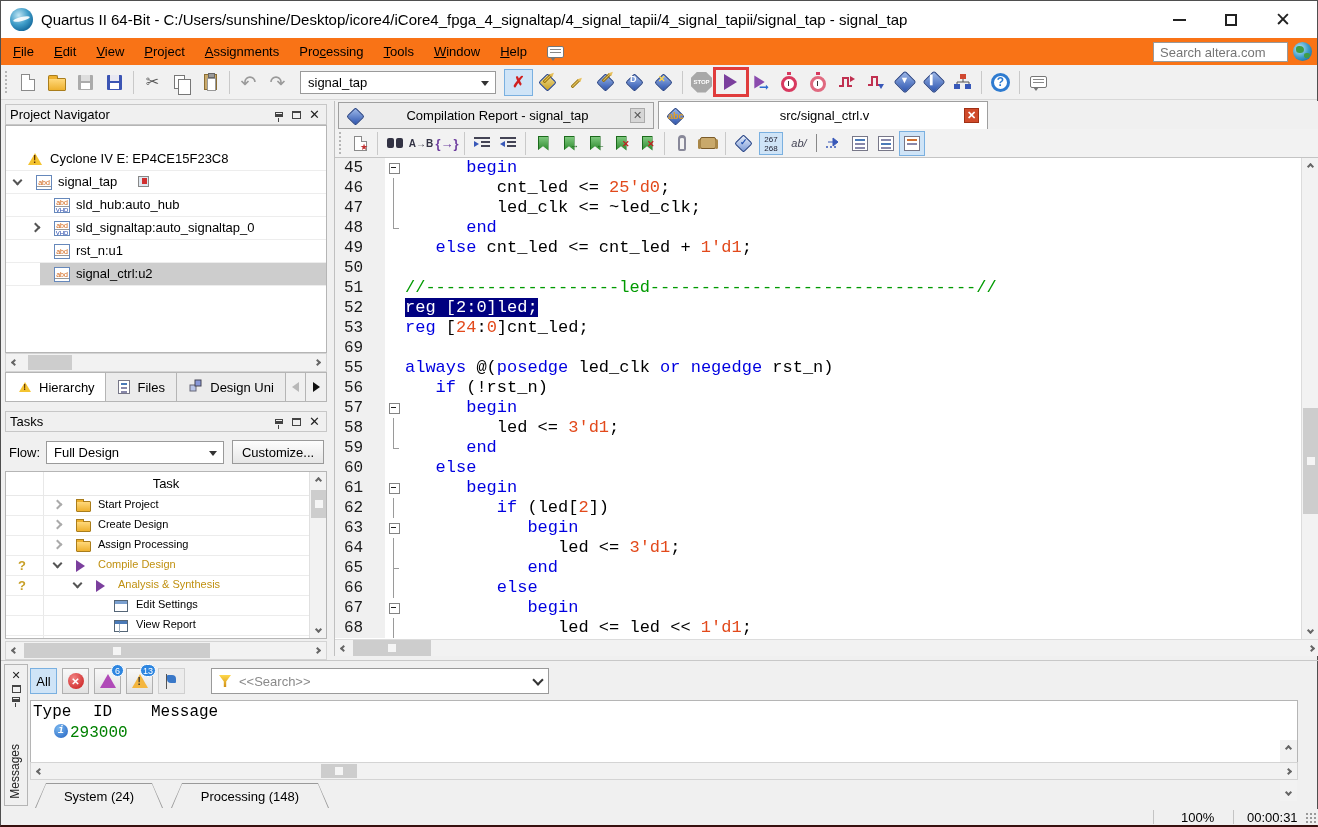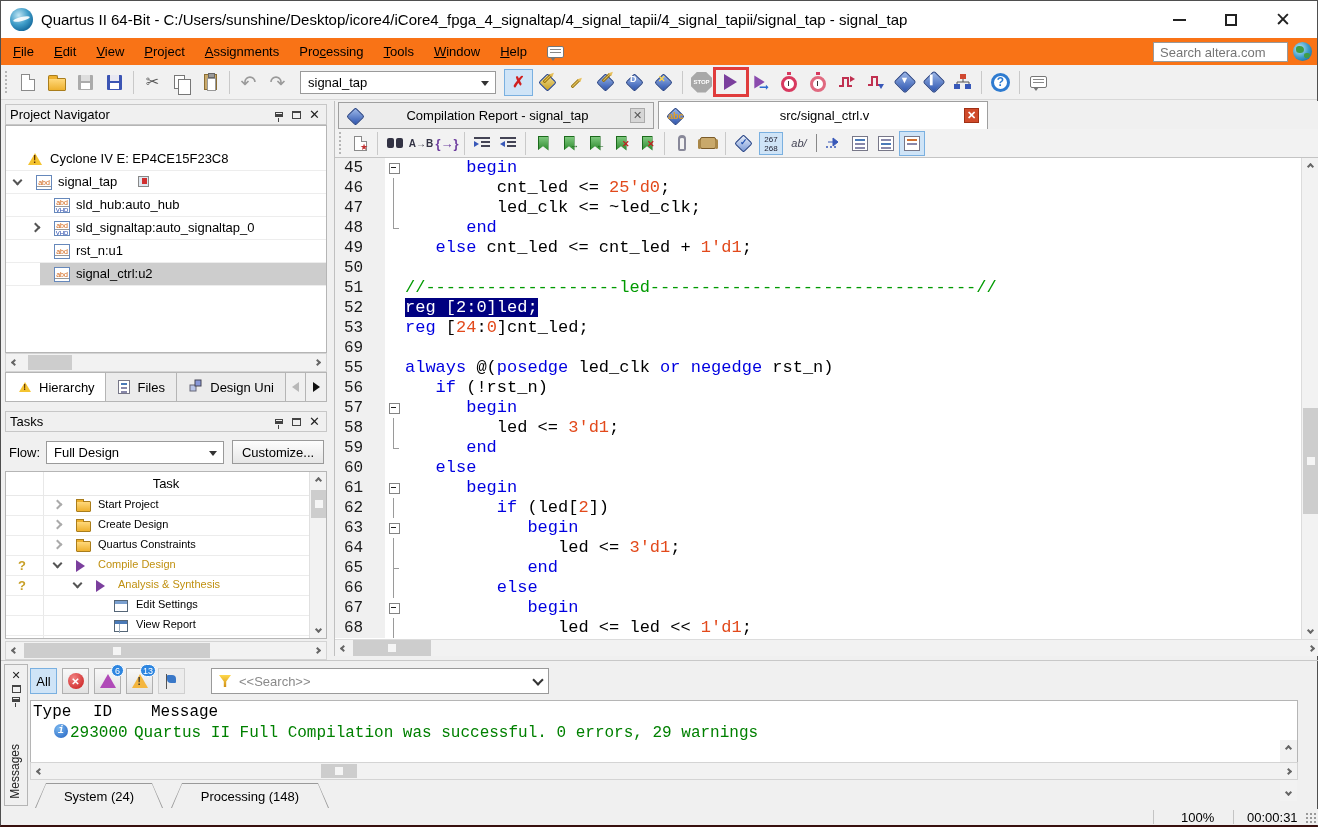--- a/index.html
+++ b/index.html
@@ -489,21 +489,21 @@
           <span class="lbl" style="left: 92px;">Start Project</span>
         </div>
         <div class="krow">
           <span class="chv right grey" style="position: absolute; left: 48px; top: 5px;"></span>
           <span class="i-foldersm" style="left: 70px;"></span>
           <span class="lbl" style="left: 92px;">Create Design</span>
         </div>
         <div class="krow">
           <span class="chv right grey" style="position: absolute; left: 48px; top: 5px;"></span>
           <span class="i-foldersm" style="left: 70px;"></span>
-          <span class="lbl" style="left: 92px;">Quartus Constraints</span>
+          <span class="lbl" style="left: 92px;">Assign Processing</span>
         </div>
         <div class="krow">
           <span class="q">?</span>
           <span class="chv down" style="position: absolute; left: 48px; top: 4px;"></span>
           <span class="i-playsm" style="left: 70px;"></span>
           <span class="lbl gold" style="left: 92px;">Compile Design</span>
         </div>
         <div class="krow">
           <span class="q">?</span>
           <span class="chv down" style="position: absolute; left: 68px; top: 4px;"></span>
@@ -741,21 +741,20 @@
     </div>
     <div id="mtable">
       <div id="mhead">
         <span style="left:2px">Type</span>
         <span style="left:62px">ID</span>
         <span style="left:120px">Message</span>
       </div>
       <div id="mrow">
         <span class="i-info" style="left:23px">i</span>
         <span style="left:39px">293000</span>
-        <span style="left:103px">Quartus II Full Compilation was successful. 0 errors, 29 warnings</span>
       </div>
       <div class="vsb" id="msg-vscroll">
         <span class="sb-btn" style="left:0;top:0">
             <span class="chv sm right" style="transform:rotate(-135deg)"></span>
           </span>
         <span class="sb-btn" style="left:0;bottom:0">
             <span class="chv sm right" style="transform:rotate(45deg)"></span>
           </span>
       </div>
     </div>

